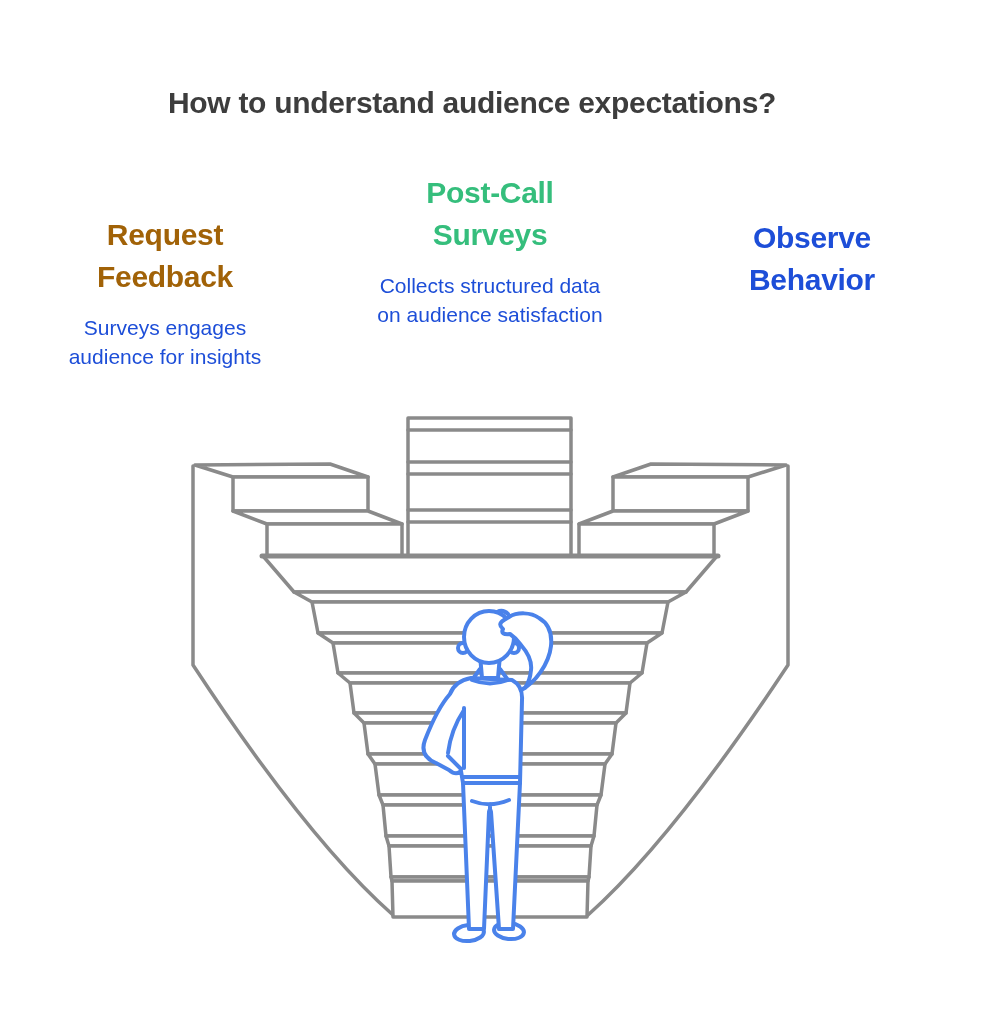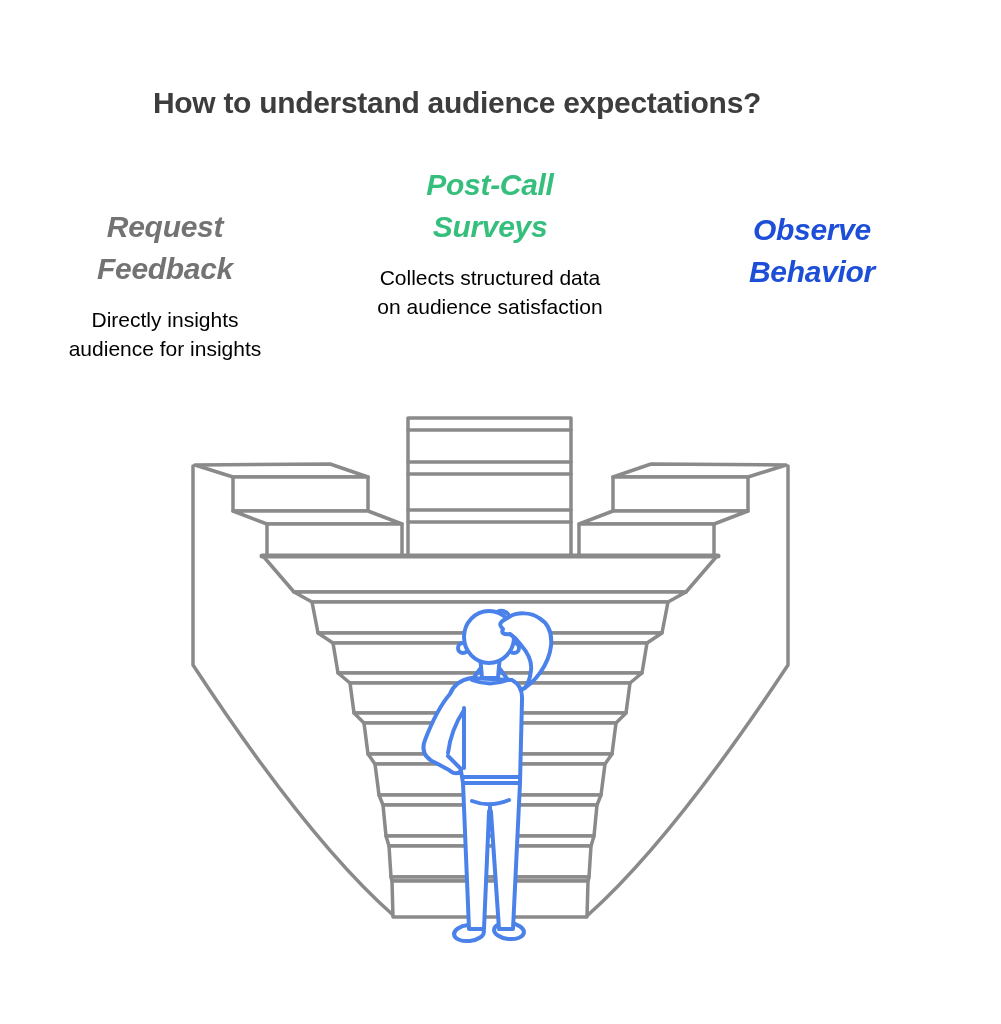--- a/index.html
+++ b/index.html
@@ -8,46 +8,45 @@
     position: relative;
     width: 1001px;
     height: 1024px;
     background: #ffffff;
     overflow: hidden;
     font-family: "Liberation Sans", sans-serif;
   }
   .page-title {
     position: absolute;
     top: 86px;
-    left: 1px;
+    left: 16px;
     width: 912px;
     margin: 0;
     text-align: center;
     font-size: 30px;
     font-weight: bold;
     color: #3d3d3d;
     letter-spacing: -0.3px;
   }
   .col {
     position: absolute;
     text-align: center;
   }
   .col h2 {
     font-size: 30px;
     font-weight: bold;
     line-height: 1.4;
-    margin: 4px auto 16px auto;
+    margin: 12px auto 16px auto;
     letter-spacing: -0.3px;
-    font-style: italic;
   }
   .col p {
     font-size: 21px;
     line-height: 1.36;
     margin: 4px auto;
-    color: #000000;
+    color: #1d4ed8;
   }
   .col-1 { left: 40px;  top: 202px; width: 250px; }
   .col-1 h2 { max-width: 235px; }
   .col-1 p  { max-width: 225px; }
   .col-2 { left: 355px; top: 160px; width: 270px; }
   .col-2 h2 { max-width: 220px; }
   .col-2 p  { max-width: 245px; }
   .col-3 { left: 678px; top: 205px; width: 268px; }
   .col-3 h2 { max-width: 235px; }
   .col-3 p  { max-width: 255px; }
@@ -64,22 +63,22 @@
   .person .nofill { fill: none; }
 </style>
 </head>
 <body>
 
 <div class="canvas">
 
   <h1 class="page-title">How to understand audience expectations?</h1>
 
   <section class="col col-1">
-    <h2 style="color: #737373;">Request Feedback</h2>
-    <p>Directly insights audience for insights</p>
+    <h2 style="color: #a16207;">Request Feedback</h2>
+    <p>Surveys engages audience for insights</p>
   </section>
 
   <section class="col col-2">
     <h2 style="color: rgb(53, 190, 124);">Post-Call Surveys</h2>
     <p>Collects structured data on audience satisfaction</p>
   </section>
 
   <section class="col col-3">
     <h2 style="color: #1d4ed8;">Observe Behavior</h2>
   </section>

